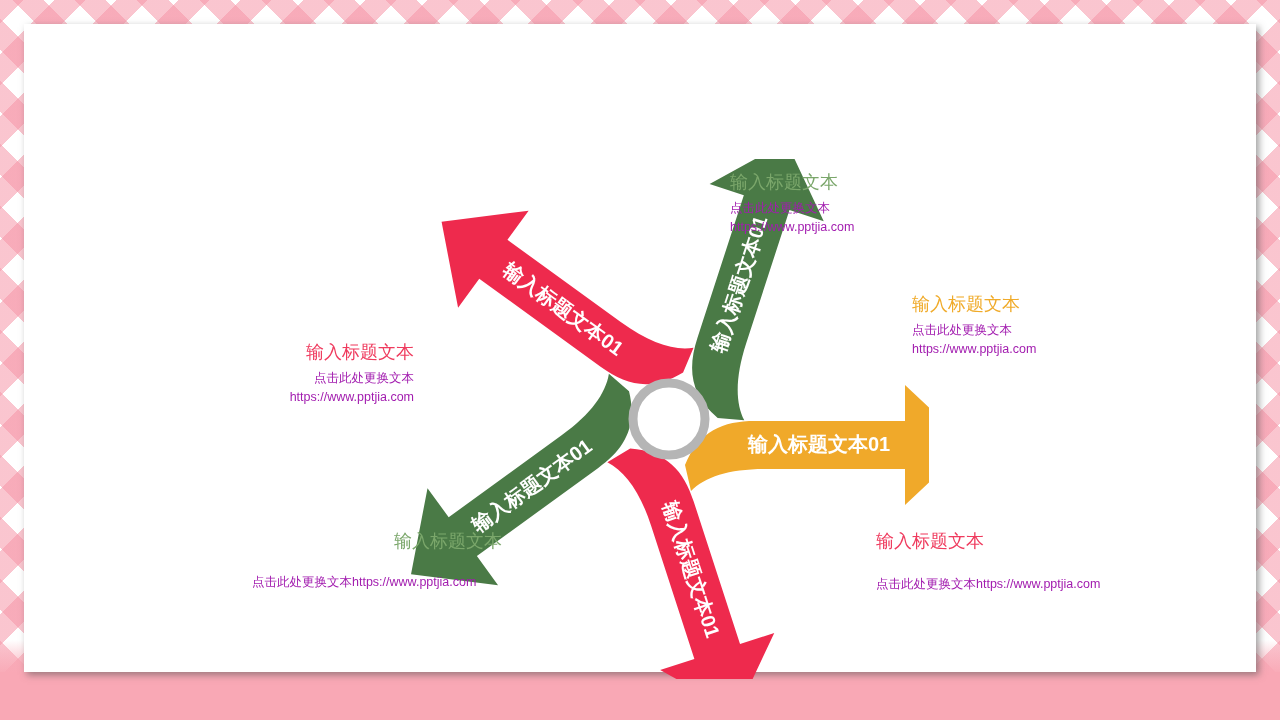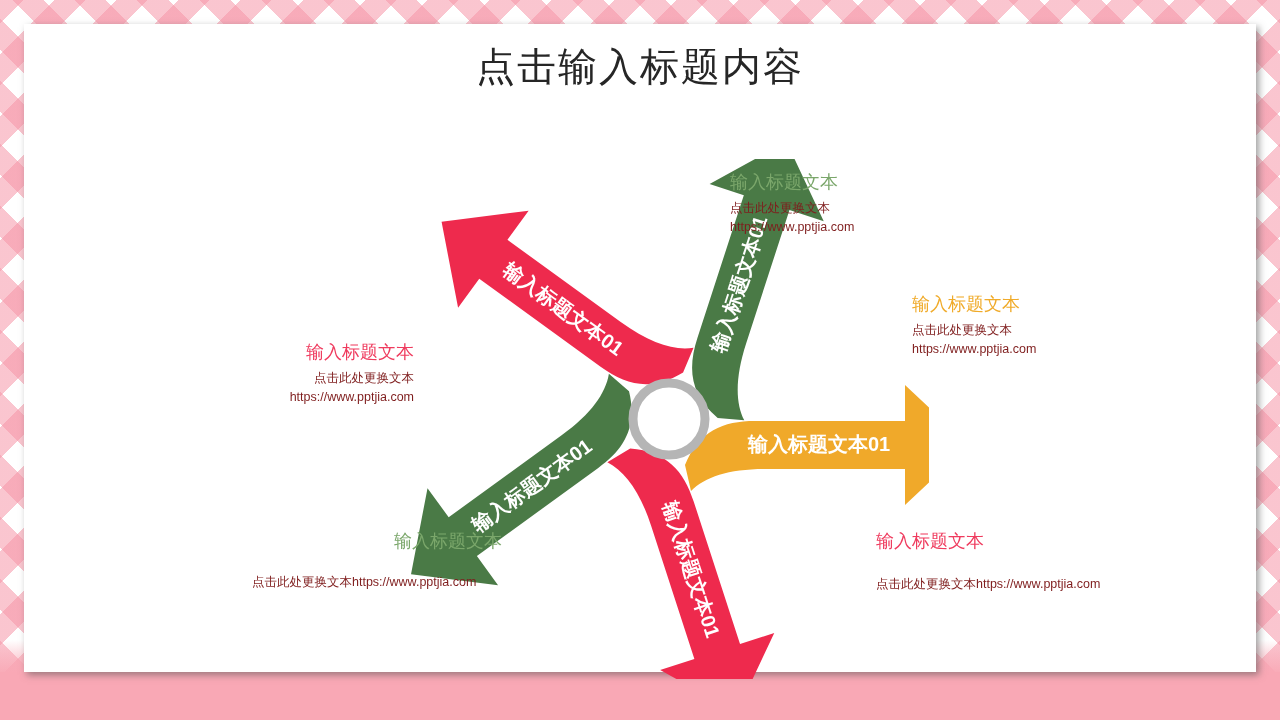--- a/index.html
+++ b/index.html
@@ -76,21 +76,21 @@
 
   
   .callout { position: absolute; }
   .callout .c-title {
     font-size: 18px;
     line-height: 1.35;
     white-space: nowrap;
   }
   .callout .c-body {
     font-size: 12.5px;
-    color: #7f1d1d;
+    color: #a21caf;
     line-height: 1.5;
     white-space: nowrap;
     margin-top: 5px;
   }
   .callout .c-body .c-line { display: block; }
   .callout.one-line .c-body .c-line { display: inline; }
 
   .green  .c-title { color: #7ba76b; }
   .orange .c-title { color: #f0ab2a; }
   .red    .c-title { color: #ef3b5e; }
@@ -107,21 +107,20 @@
 </head>
 <body>
 
 <div id="stage">
 
   <div id="plaid"></div>
   <div id="plaid-fade"></div>
 
   <div id="card">
 
-    <div id="slide-title">点击输入标题内容</div>
 
     <div id="pinwheel">
       <svg viewBox="0 0 520 520" width="520" height="520">
         <defs>
 
           <path id="blade" d="M 16,46
                    C 30,12 54,2 86,2
                    L 236,2
                    L 236,-34
                    L 300,26

